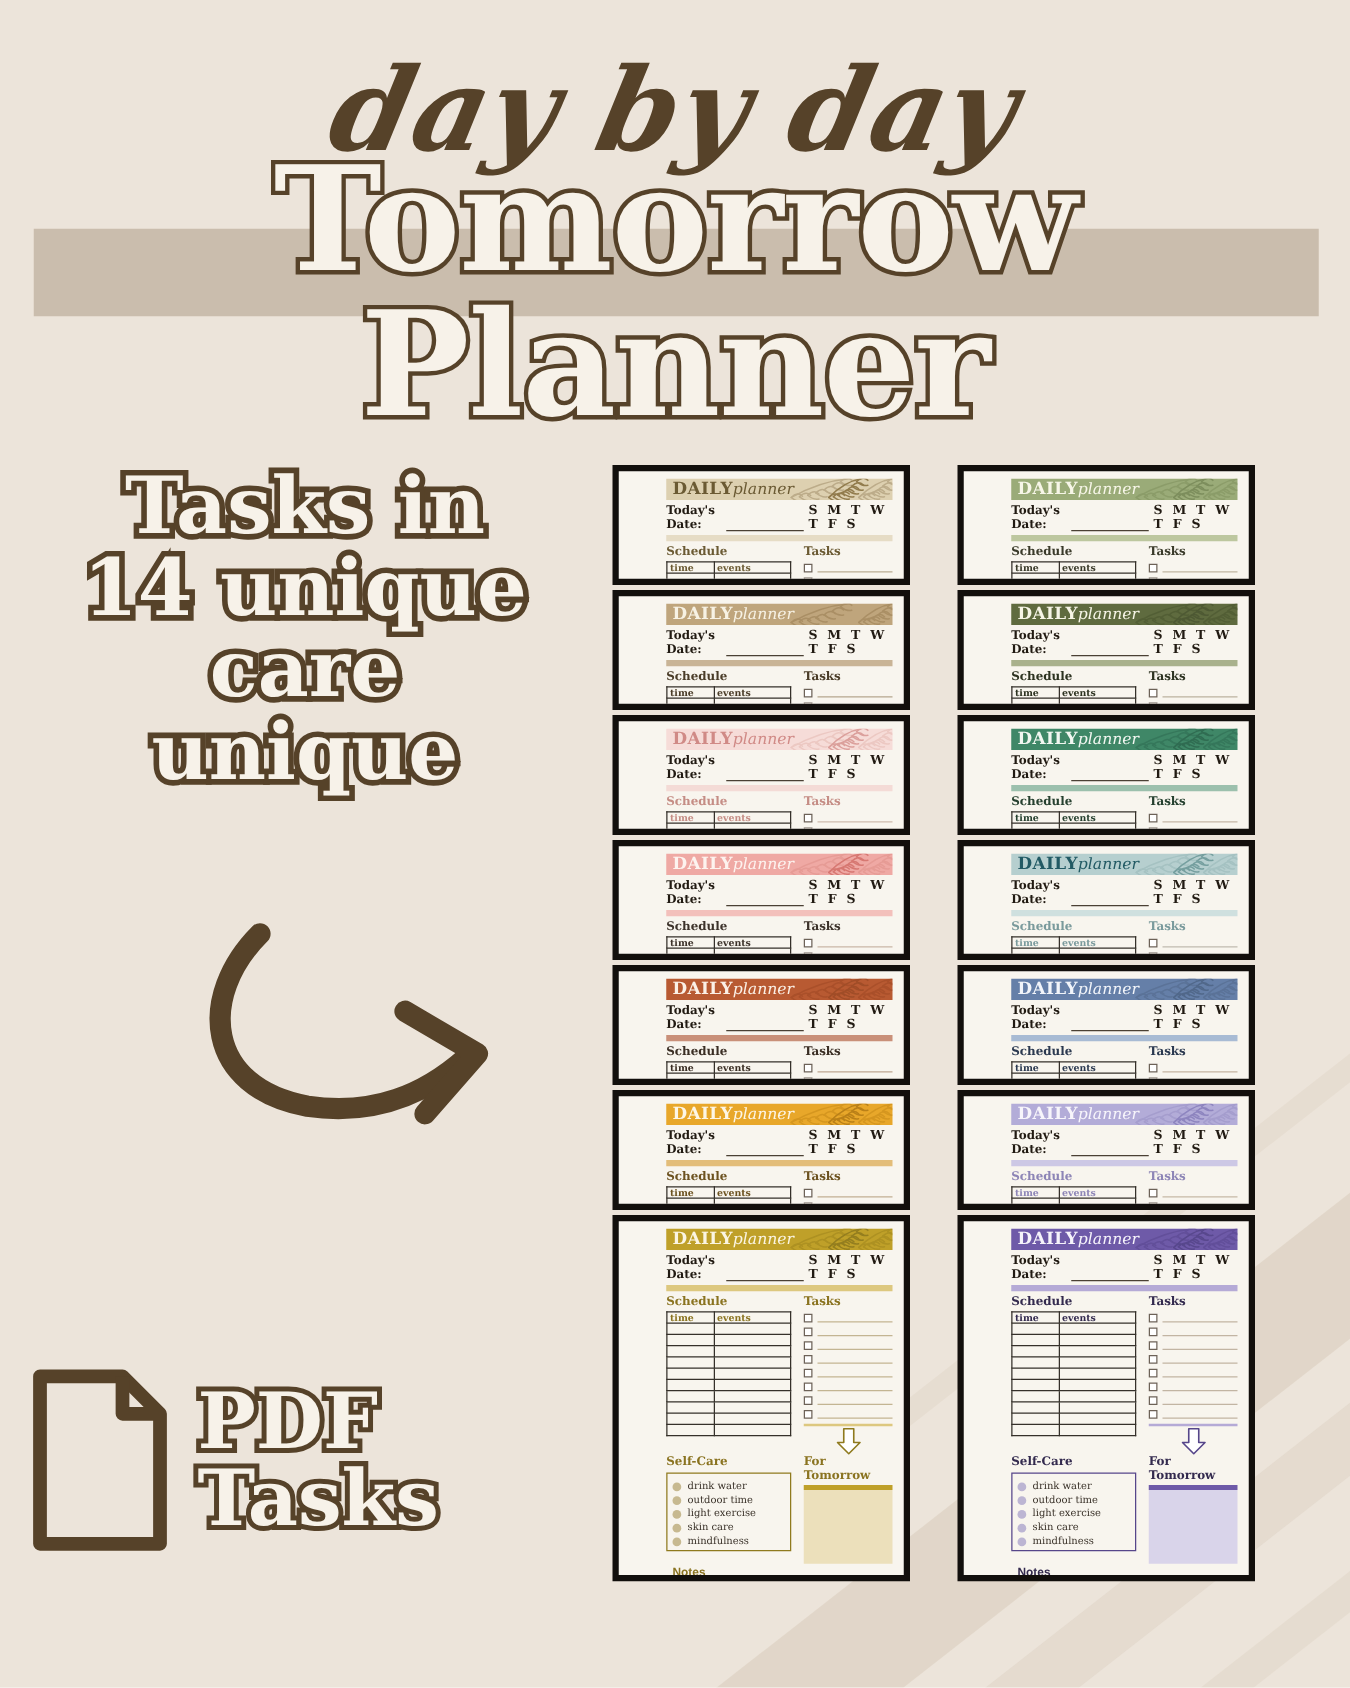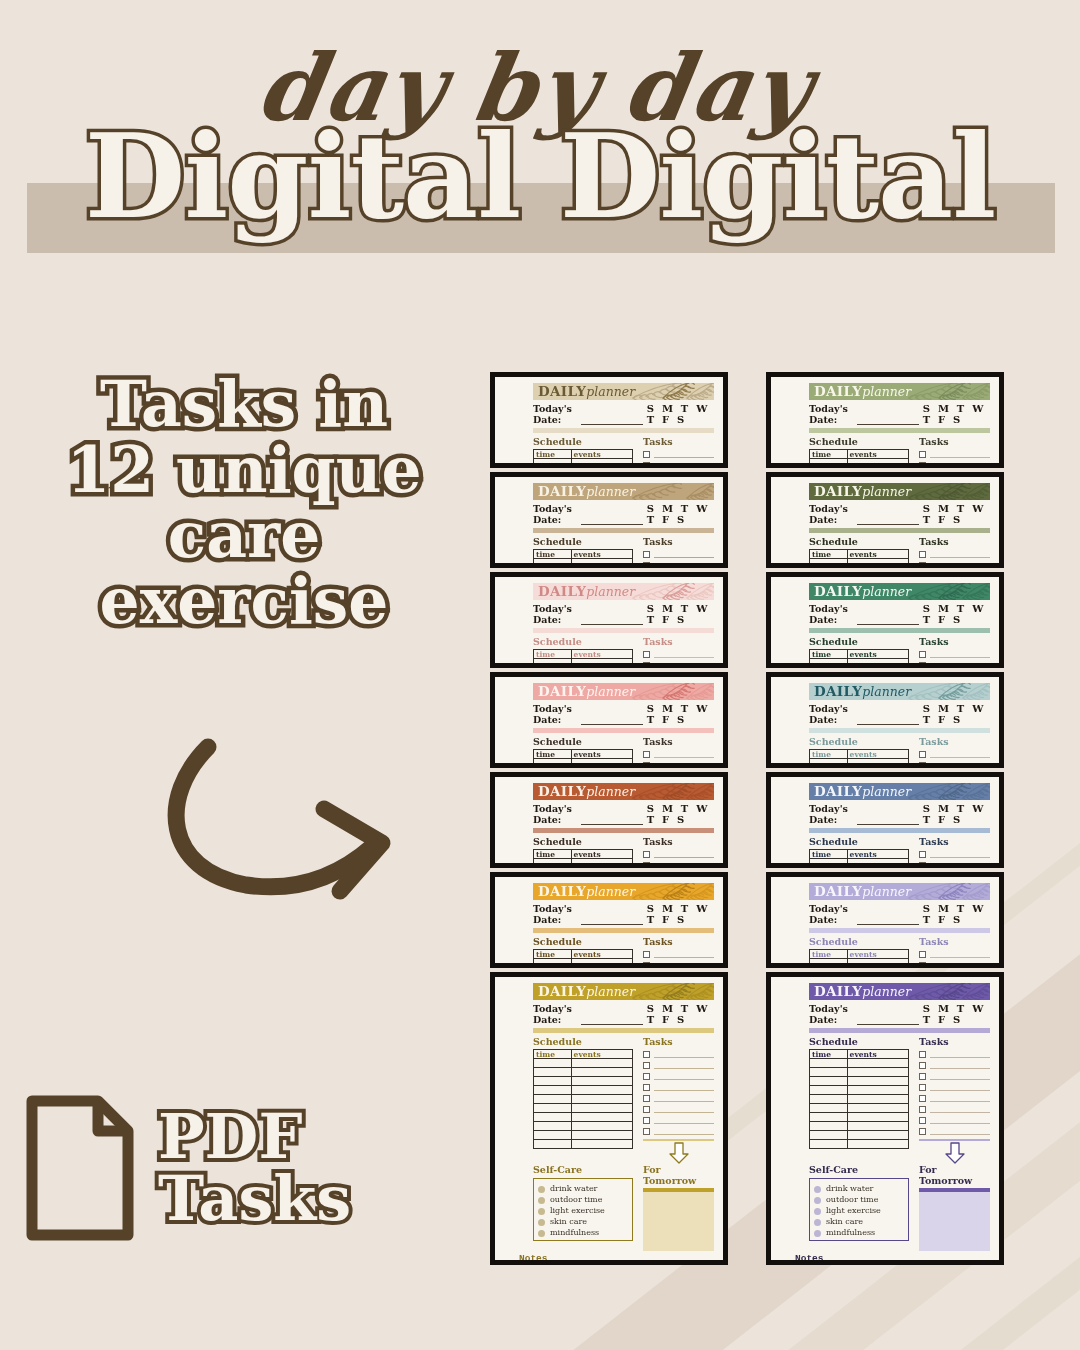--- a/index.html
+++ b/index.html
@@ -243,45 +243,45 @@
     font-size: 8px;
     color: #3a3229;
     line-height: 1;
   }
   .sc-dot { flex: 0 0 7px; height: 7px; border-radius: 50%; background: #b8aa99; }
 
   .tomorrow-top { height: 4px; }
   .tomorrow-box { height: 59px; }
 
   .notes-label {
-    font-family: Liberation Mono, monospace;
+    font-family: Liberation Sans, sans-serif;
     font-size: 9.5px; font-weight: 700;
-    margin-left: 15px; margin-top: 2px;
+    margin-left: 34px; margin-top: 2px;
   }
 </style>
 </head>
 <body>
 
 <div id="page">
 
   <div class="brush b1"></div>
   <div class="brush b2"></div>
   <div class="brush b3"></div>
   <div class="brush b4"></div>
 
   <div class="title-band"></div>
 
   <div class="script-title">day by day</div>
-  <div class="main-title">Digital Digital</div>
+  <div class="main-title">Tomorrow Planner</div>
 
   <div class="left-headline">
     <div>Tasks in</div>
-    <div>12 unique</div>
+    <div>14 unique</div>
     <div>care</div>
-    <div>exercise</div>
+    <div>unique</div>
   </div>
 
   <div class="arrow-wrap">
     <svg viewBox="0 0 270 180" width="270" height="180">
       <path d="M58 12 C8 62, 14 135, 96 150 C150 158, 190 140, 222 112" stroke="#564229" stroke-width="17" fill="none" stroke-linecap="round"></path>
       <path d="M174 74 L232 108 L190 156" stroke="#564229" stroke-width="17" fill="none" stroke-linecap="round" stroke-linejoin="round"></path>
     </svg>
   </div>
 
   <div class="pdf-block">

